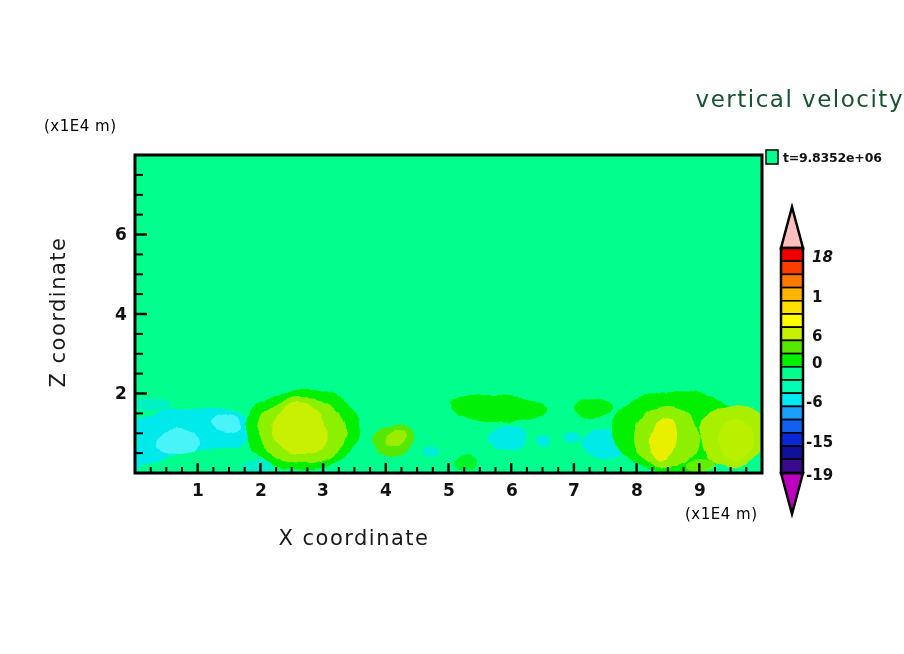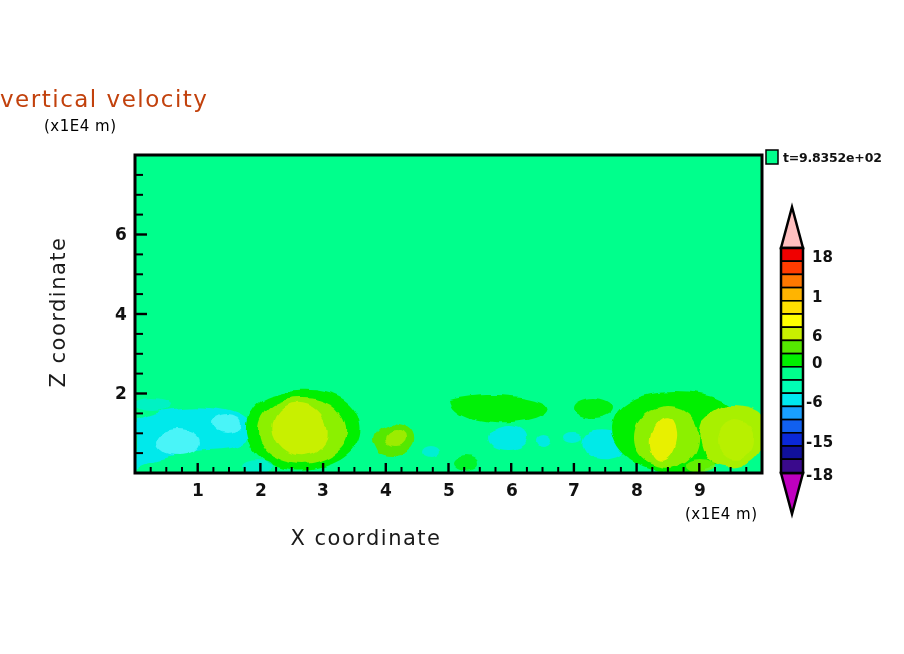--- a/index.html
+++ b/index.html
@@ -1,42 +1,42 @@
 <!DOCTYPE html>
 <html><head>
 <meta charset="utf-8">
 <style>
   html,body{margin:0;padding:0;background:#ffffff;}
   body{width:904px;height:654px;position:relative;overflow:hidden;
        font-family:"DejaVu Sans",sans-serif;color:#000;}
   .abs{position:absolute;}
-  #title{left:0;top:86px;width:904px;text-align:left;font-size:23px;
-         letter-spacing:1.5px;color:#c2410c;}
+  #title{left:0;top:86px;width:904px;text-align:right;font-size:23px;
+         letter-spacing:1.5px;color:#14532d;}
   #zunit{left:44px;top:117px;font-size:15px;letter-spacing:0.5px;}
   #xunit{left:685px;top:505px;font-size:15px;letter-spacing:0.5px;}
-  #xtitle{left:16px;top:526px;width:700px;text-align:center;font-size:21px;
+  #xtitle{left:4px;top:526px;width:700px;text-align:center;font-size:21px;
           letter-spacing:1.5px;color:#1a1a1a;}
   #ytitle{left:-62px;top:300px;width:240px;text-align:center;font-size:21px;
           letter-spacing:1.5px;color:#1a1a1a;
           transform:rotate(-90deg);transform-origin:50% 50%;}
   #tstamp{left:783px;top:150px;font-size:12.5px;font-weight:bold;
           letter-spacing:-0.2px;color:#111;}
   .tlab{position:absolute;font-size:17px;font-weight:bold;color:#111;}
   .cblab{position:absolute;font-size:15px;font-weight:bold;color:#111;}
   svg{display:block;}
 </style>
 </head>
 <body>
 
 <div class="abs" id="title">vertical velocity</div>
 <div class="abs" id="zunit">(x1E4 m)</div>
 <div class="abs" id="xunit">(x1E4 m)</div>
 <div class="abs" id="xtitle">X coordinate</div>
 <div class="abs" id="ytitle">Z coordinate</div>
-<div class="abs" id="tstamp">t=9.8352e+02</div>
+<div class="abs" id="tstamp">t=9.8352e+06</div>
 
 <div class="abs" style="left:0;top:0;">
 <svg width="904" height="654" xmlns="http://www.w3.org/2000/svg">
   <defs>
     <clipPath id="plotclip">
           <rect x="135" y="155" width="627" height="318"></rect>
         </clipPath>
 
     <filter id="waves" x="-10%" y="-10%" width="120%" height="120%" filterUnits="objectBoundingBox" primitiveUnits="userSpaceOnUse">
       <feTurbulence type="fractalNoise" baseFrequency="0.013 0.12" numOctaves="4" seed="17" result="n"></feTurbulence>
@@ -238,19 +238,19 @@
 <div class="tlab" style="left:443px;top:480px;">5</div>
 <div class="tlab" style="left:506px;top:480px;">6</div>
 <div class="tlab" style="left:568px;top:480px;">7</div>
 <div class="tlab" style="left:631px;top:480px;">8</div>
 <div class="tlab" style="left:694px;top:480px;">9</div>
 
 <div class="tlab" style="left:115px;top:383px;">2</div>
 <div class="tlab" style="left:115px;top:304px;">4</div>
 <div class="tlab" style="left:115px;top:224px;">6</div>
 
-<div class="cblab" style="left:812px;top:248px;">18</div>
+<div class="cblab" style="left:812px;top:248px;font-style:italic;">18</div>
 <div class="cblab" style="left:812px;top:288px;">1</div>
 <div class="cblab" style="left:812px;top:327px;">6</div>
 <div class="cblab" style="left:812px;top:354px;">0</div>
 <div class="cblab" style="left:806px;top:393px;">-6</div>
 <div class="cblab" style="left:806px;top:433px;">-15</div>
-<div class="cblab" style="left:806px;top:466px;">-18</div>
+<div class="cblab" style="left:806px;top:466px;">-19</div>
 
 </body></html>

